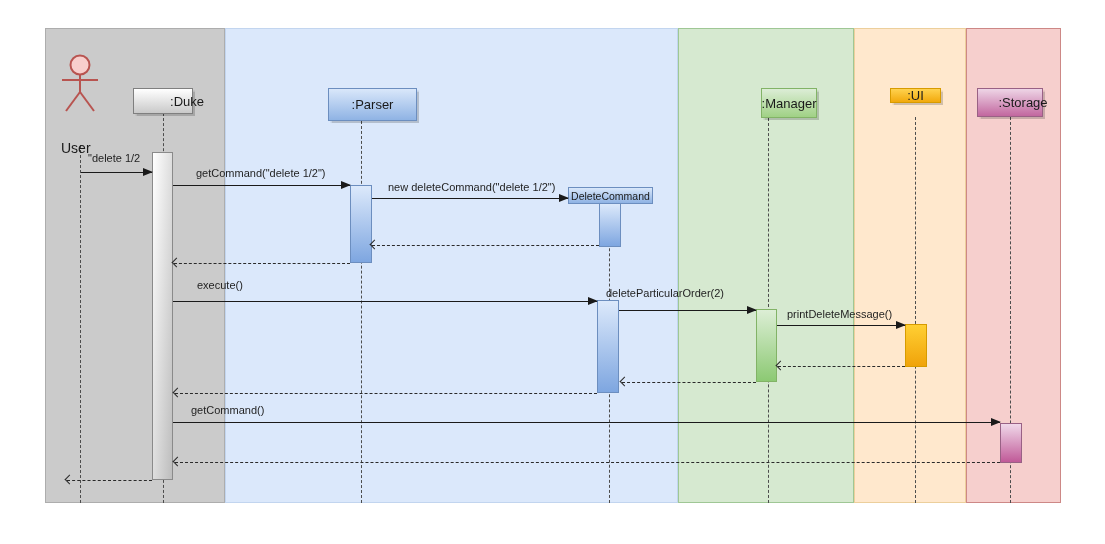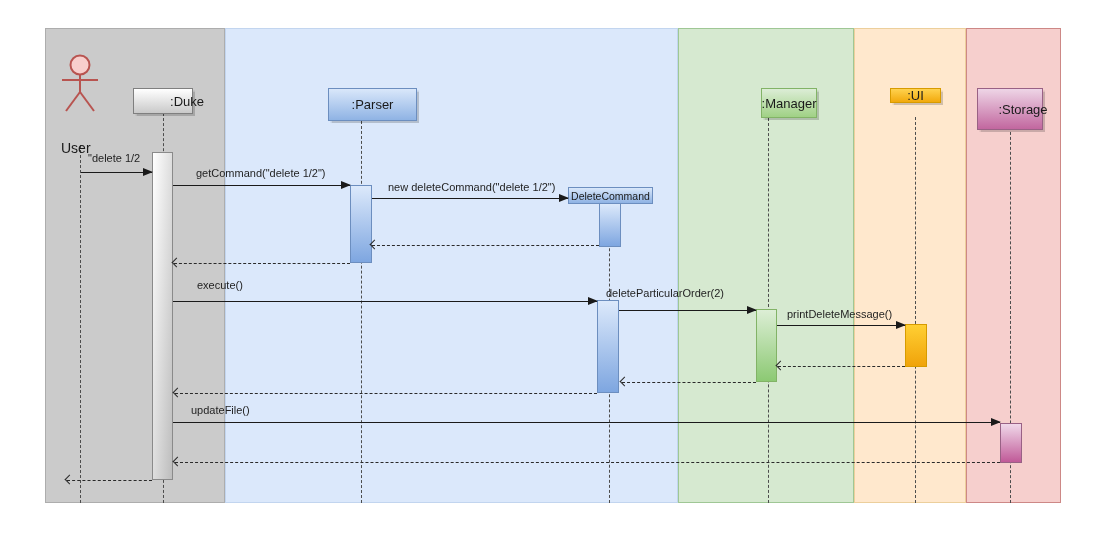--- a/index.html
+++ b/index.html
@@ -82,21 +82,21 @@
   </div>
 <div class="pbox pbox-blue" style="left:328px;top:88px;width:89px;height:33px;">
   <span>:Parser</span>
   </div>
 <div class="pbox pbox-green" style="left:729px;top:88px;width:56px;height:30px;margin-left:32px;">
   <span>:Manager</span>
   </div>
 <div class="pbox pbox-amber" style="left:890px;top:88px;width:51px;height:15px;">
   <span>:UI</span>
   </div>
-<div class="pbox pbox-pink" style="left:977px;top:88px;width:66px;height:42px;padding-left:26px;">
+<div class="pbox pbox-pink" style="left:977px;top:88px;width:66px;height:29px;padding-left:26px;">
   <span>:Storage</span>
   </div>
 <div class="pbox pbox-blue" style="left:568px;top:187px;width:85px;height:17px;font-size:10.5px;box-shadow:none;">
   <span>DeleteCommand</span>
   </div>
 
 <div class="msg-label" style="left:88px;top:152px;">"delete 1/2</div>
 <div class="msg" style="left:81px;top:172px;width:71px;">
     <span class="ah-right"></span>
   </div>
@@ -119,21 +119,21 @@
 <div class="msg-label" style="left:606px;top:287px;">deleteParticularOrder(2)</div>
 <div class="msg" style="left:619px;top:310px;width:137px;">
     <span class="ah-right"></span>
   </div>
 
 <div class="msg-label" style="left:787px;top:308px;">printDeleteMessage()</div>
 <div class="msg" style="left:777px;top:325px;width:128px;">
     <span class="ah-right"></span>
   </div>
 
-<div class="msg-label" style="left:191px;top:404px;">updateFile()</div>
+<div class="msg-label" style="left:191px;top:404px;">getCommand()</div>
 <div class="msg" style="left:173px;top:422px;width:827px;">
     <span class="ah-right"></span>
   </div>
 
 <div class="msg dashed" style="left:372px;top:245px;width:227px;">
     <span class="ch-left"></span>
   </div>
 <div class="msg dashed" style="left:174px;top:263px;width:176px;">
     <span class="ch-left"></span>
   </div>

